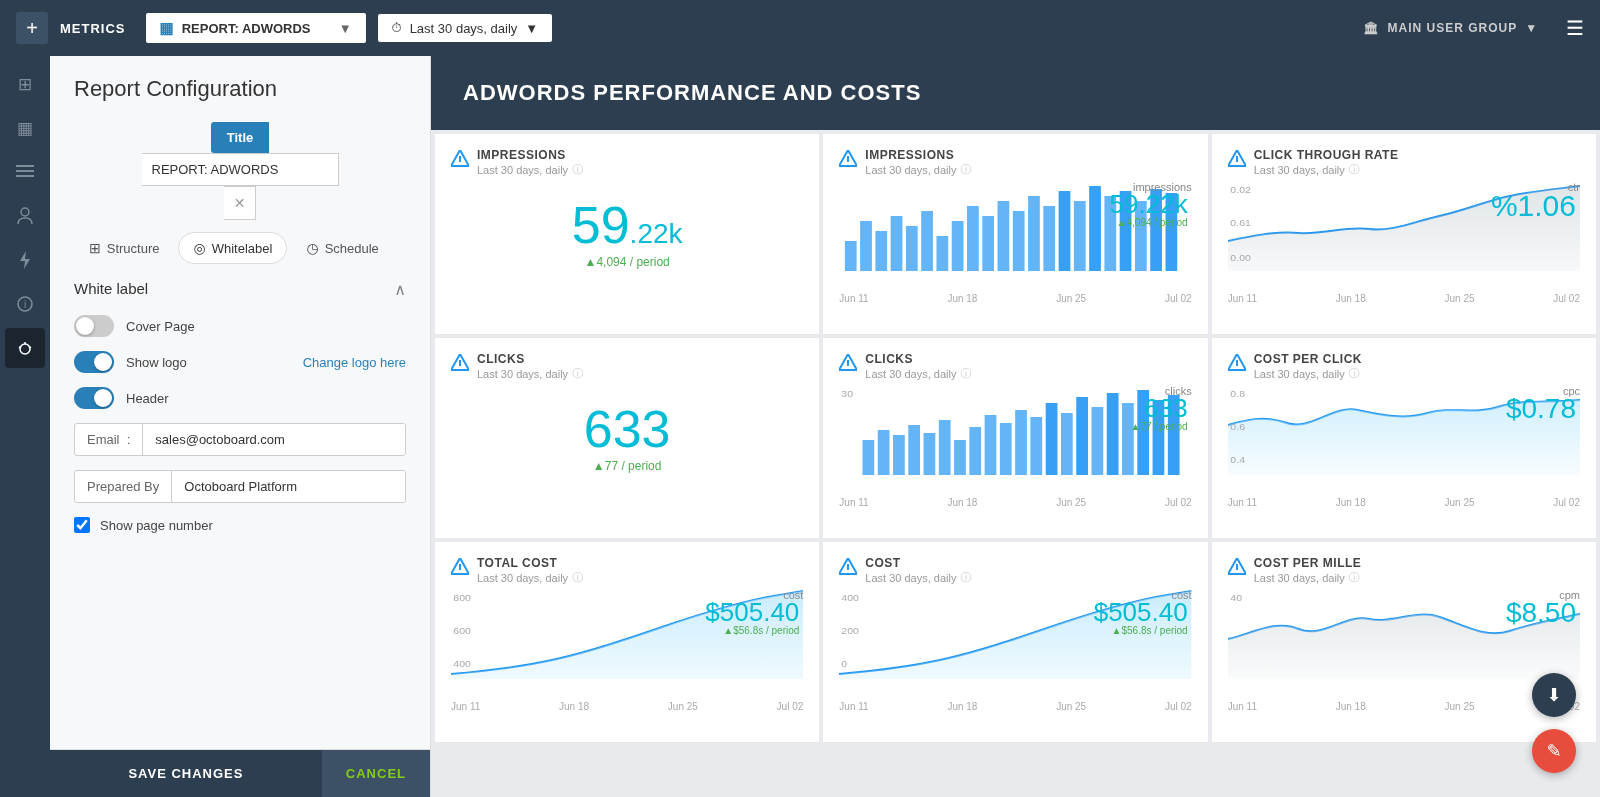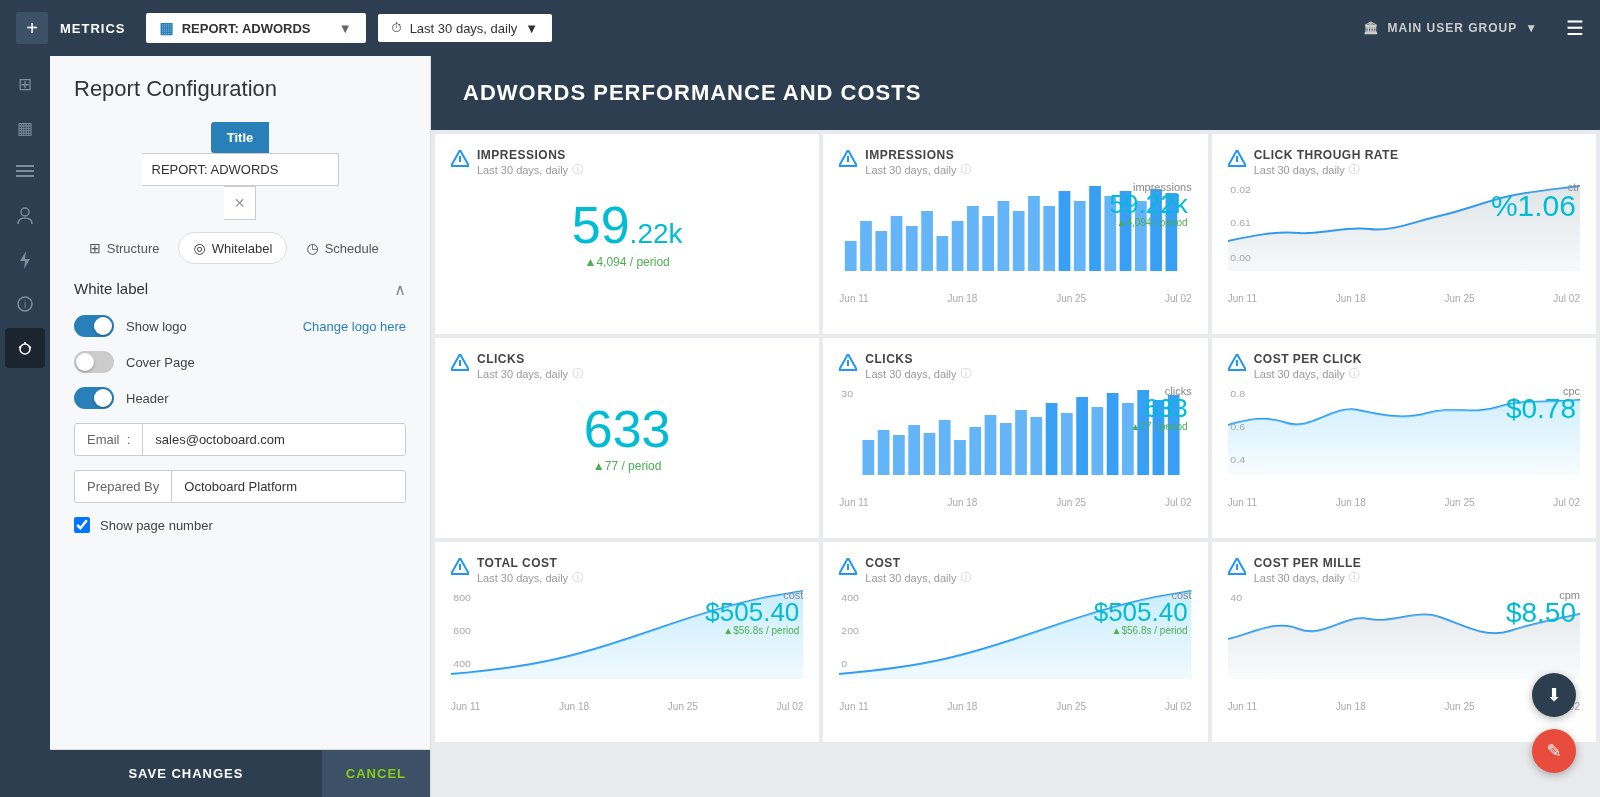--- a/index.html
+++ b/index.html
@@ -546,28 +546,28 @@
       </div>
     </div>
 
     <div class="config-section">
       <div class="section-header">
         <span class="section-title">White label</span>
         <span class="section-collapse">∧</span>
       </div>
 
       <div class="config-row">
+        <div class="toggle"></div>
+        <span class="config-label">Cover Page</span>
+      </div>
+
+      <div class="config-row">
         <div class="toggle on"></div>
         <span class="config-label">Show logo</span>
         <a class="change-logo-link">Change logo here</a>
-      </div>
-
-      <div class="config-row">
-        <div class="toggle"></div>
-        <span class="config-label">Cover Page</span>
       </div>
 
       <div class="config-row">
         <div class="toggle on"></div>
         <span class="config-label">Header</span>
       </div>
 
 
       <div class="config-email-row">
         <span class="config-email-label">Email &nbsp;:</span>

